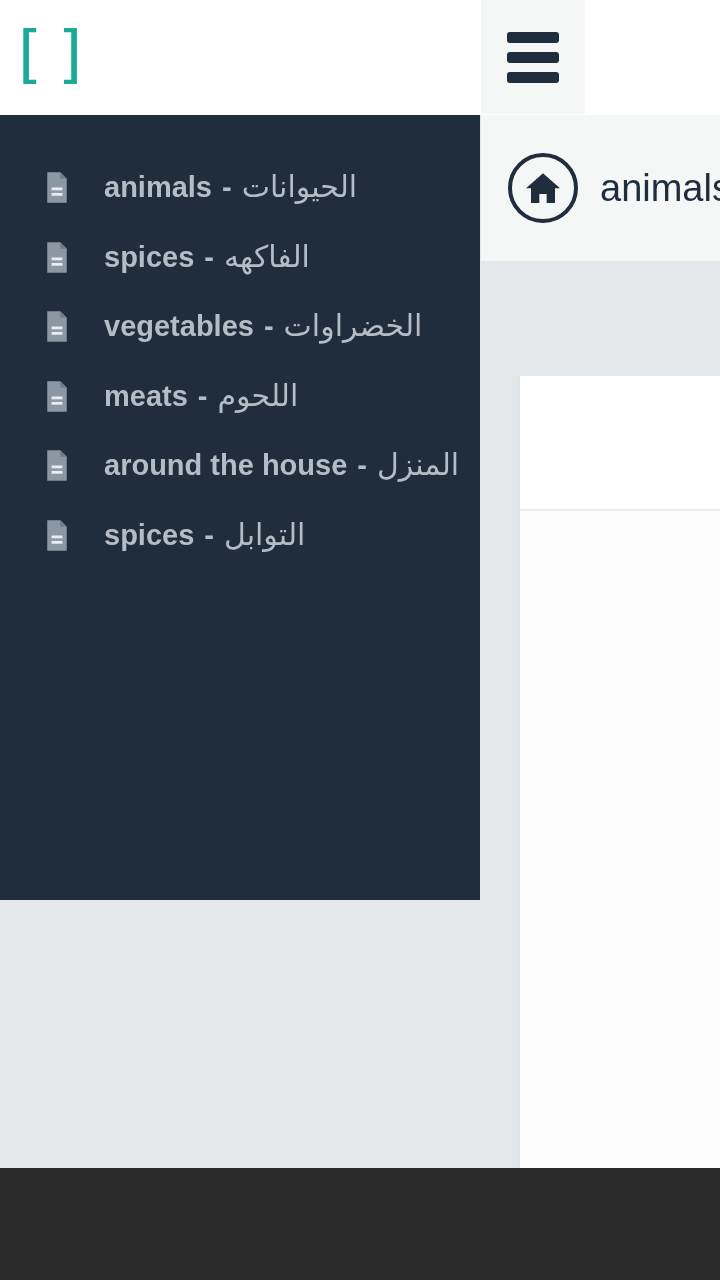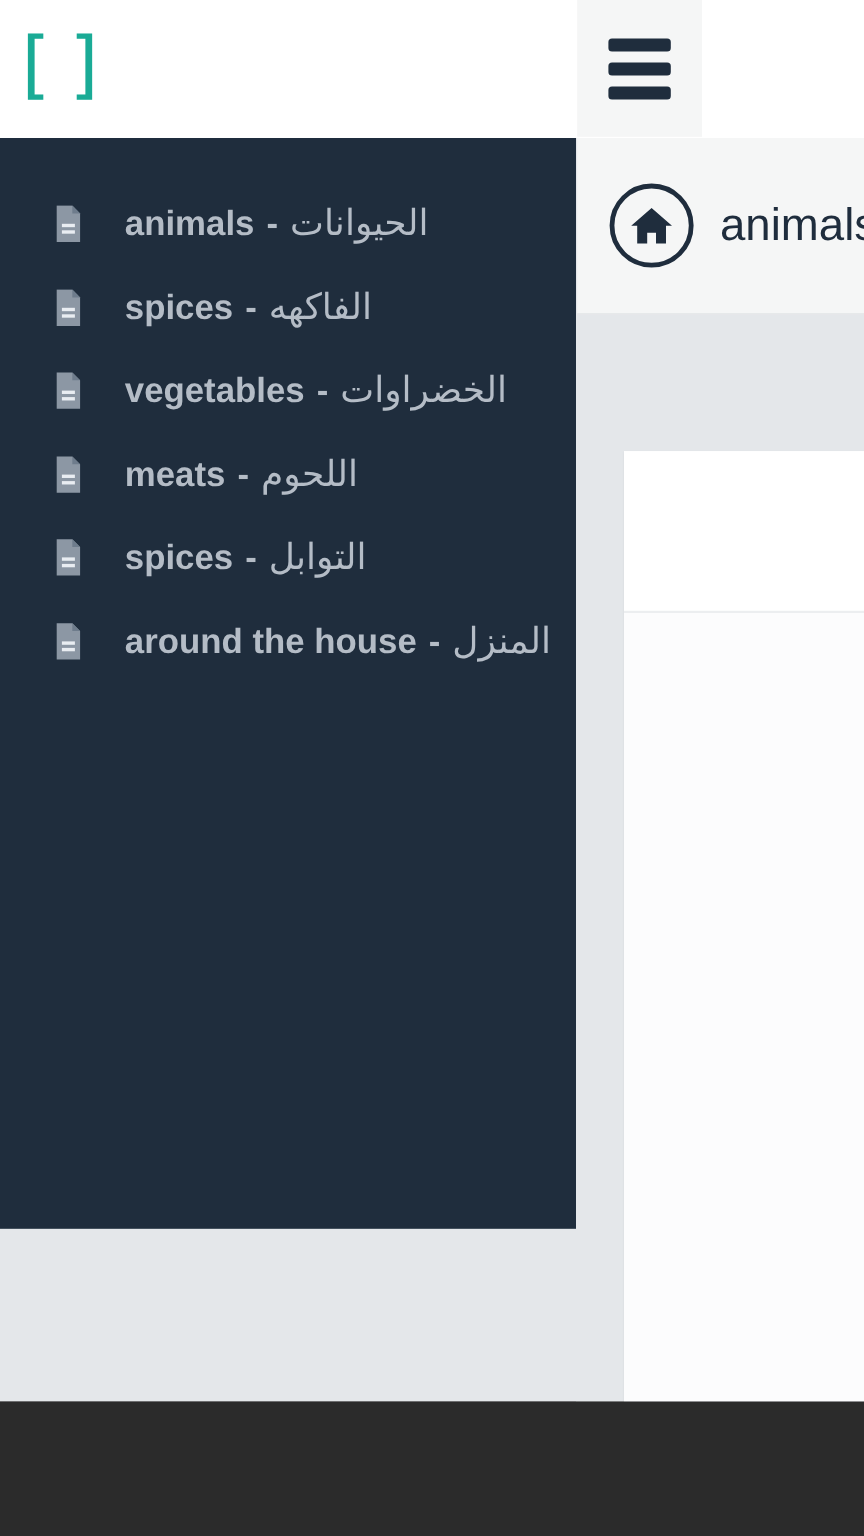--- a/index.html
+++ b/index.html
@@ -93,21 +93,21 @@
     color: #1f2d3d;
     white-space: nowrap;
     font-weight: 400;
   }
 
   
   #sidebar {
     position: absolute;
     left: 0; top: 115px;
     width: 480px;
-    height: 909px;
+    height: 785px;
     background: #1f2d3d;
     z-index: 30;
     padding-top: 52px;
     overflow: hidden;
   }
   .nav-item {
     display: block;
     padding: 0 18px 0 44px;
     margin-bottom: 29px;
     line-height: 1.35;
@@ -257,32 +257,32 @@
     </a>
 
     <a class="nav-item">
       <span class="doc-icon">
         <svg viewBox="0 0 24 28">
             <path fill="#8c97a4" d="M3 0h12l6 6v22H3z"></path>
             <path fill="#6e7c8c" d="M15 0l6 6h-6z"></path>
             <rect x="7" y="14" width="10" height="2.6" fill="#e9edf2"></rect>
             <rect x="7" y="19" width="10" height="2.6" fill="#e9edf2"></rect>
           </svg>
+      </span><span class="nav-en">around the house</span><span class="nav-sep">-</span><span class="nav-ar">المنزل</span>
+    </a>
+
+    <a class="nav-item">
+      <span class="doc-icon">
+        <svg viewBox="0 0 24 28">
+            <path fill="#8c97a4" d="M3 0h12l6 6v22H3z"></path>
+            <path fill="#6e7c8c" d="M15 0l6 6h-6z"></path>
+            <rect x="7" y="14" width="10" height="2.6" fill="#e9edf2"></rect>
+            <rect x="7" y="19" width="10" height="2.6" fill="#e9edf2"></rect>
+          </svg>
       </span><span class="nav-en">spices</span><span class="nav-sep">-</span><span class="nav-ar">التوابل</span>
-    </a>
-
-    <a class="nav-item">
-      <span class="doc-icon">
-        <svg viewBox="0 0 24 28">
-            <path fill="#8c97a4" d="M3 0h12l6 6v22H3z"></path>
-            <path fill="#6e7c8c" d="M15 0l6 6h-6z"></path>
-            <rect x="7" y="14" width="10" height="2.6" fill="#e9edf2"></rect>
-            <rect x="7" y="19" width="10" height="2.6" fill="#e9edf2"></rect>
-          </svg>
-      </span><span class="nav-en">around the house</span><span class="nav-sep">-</span><span class="nav-ar">المنزل</span>
     </a>
 
   </nav>
 
   <div id="content">
     <div id="card">
       <div id="card-head"></div>
       <div id="card-body">
         <div class="word-row">c</div>
         <div class="word-row">d</div>

